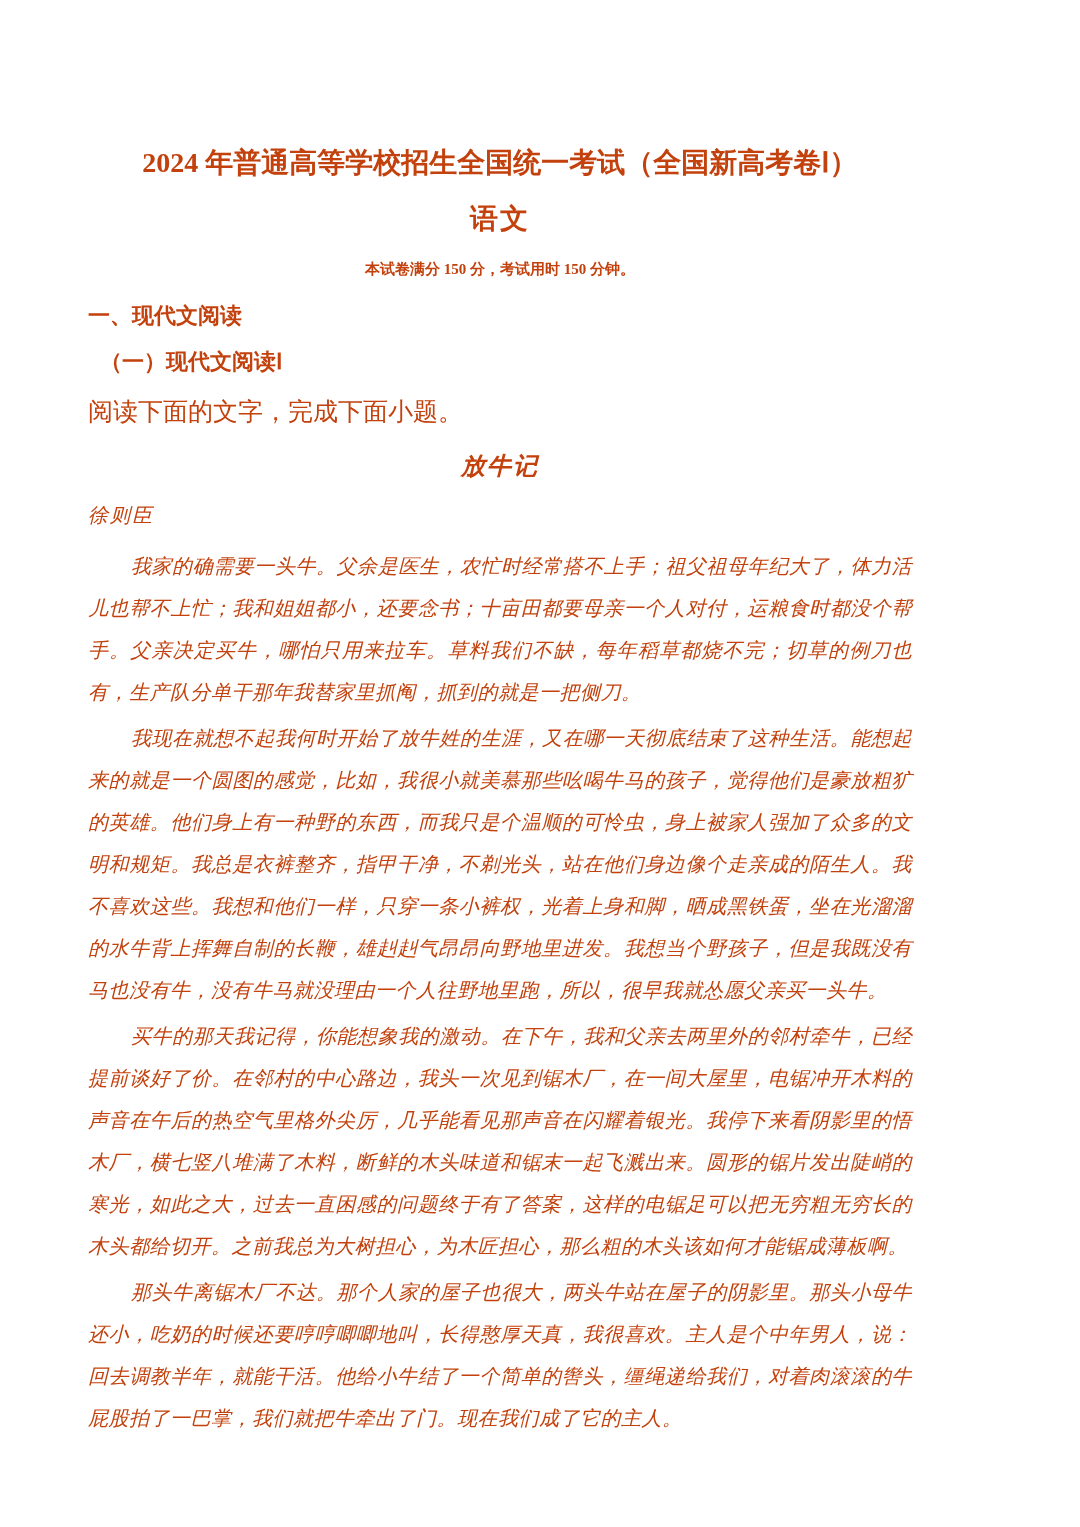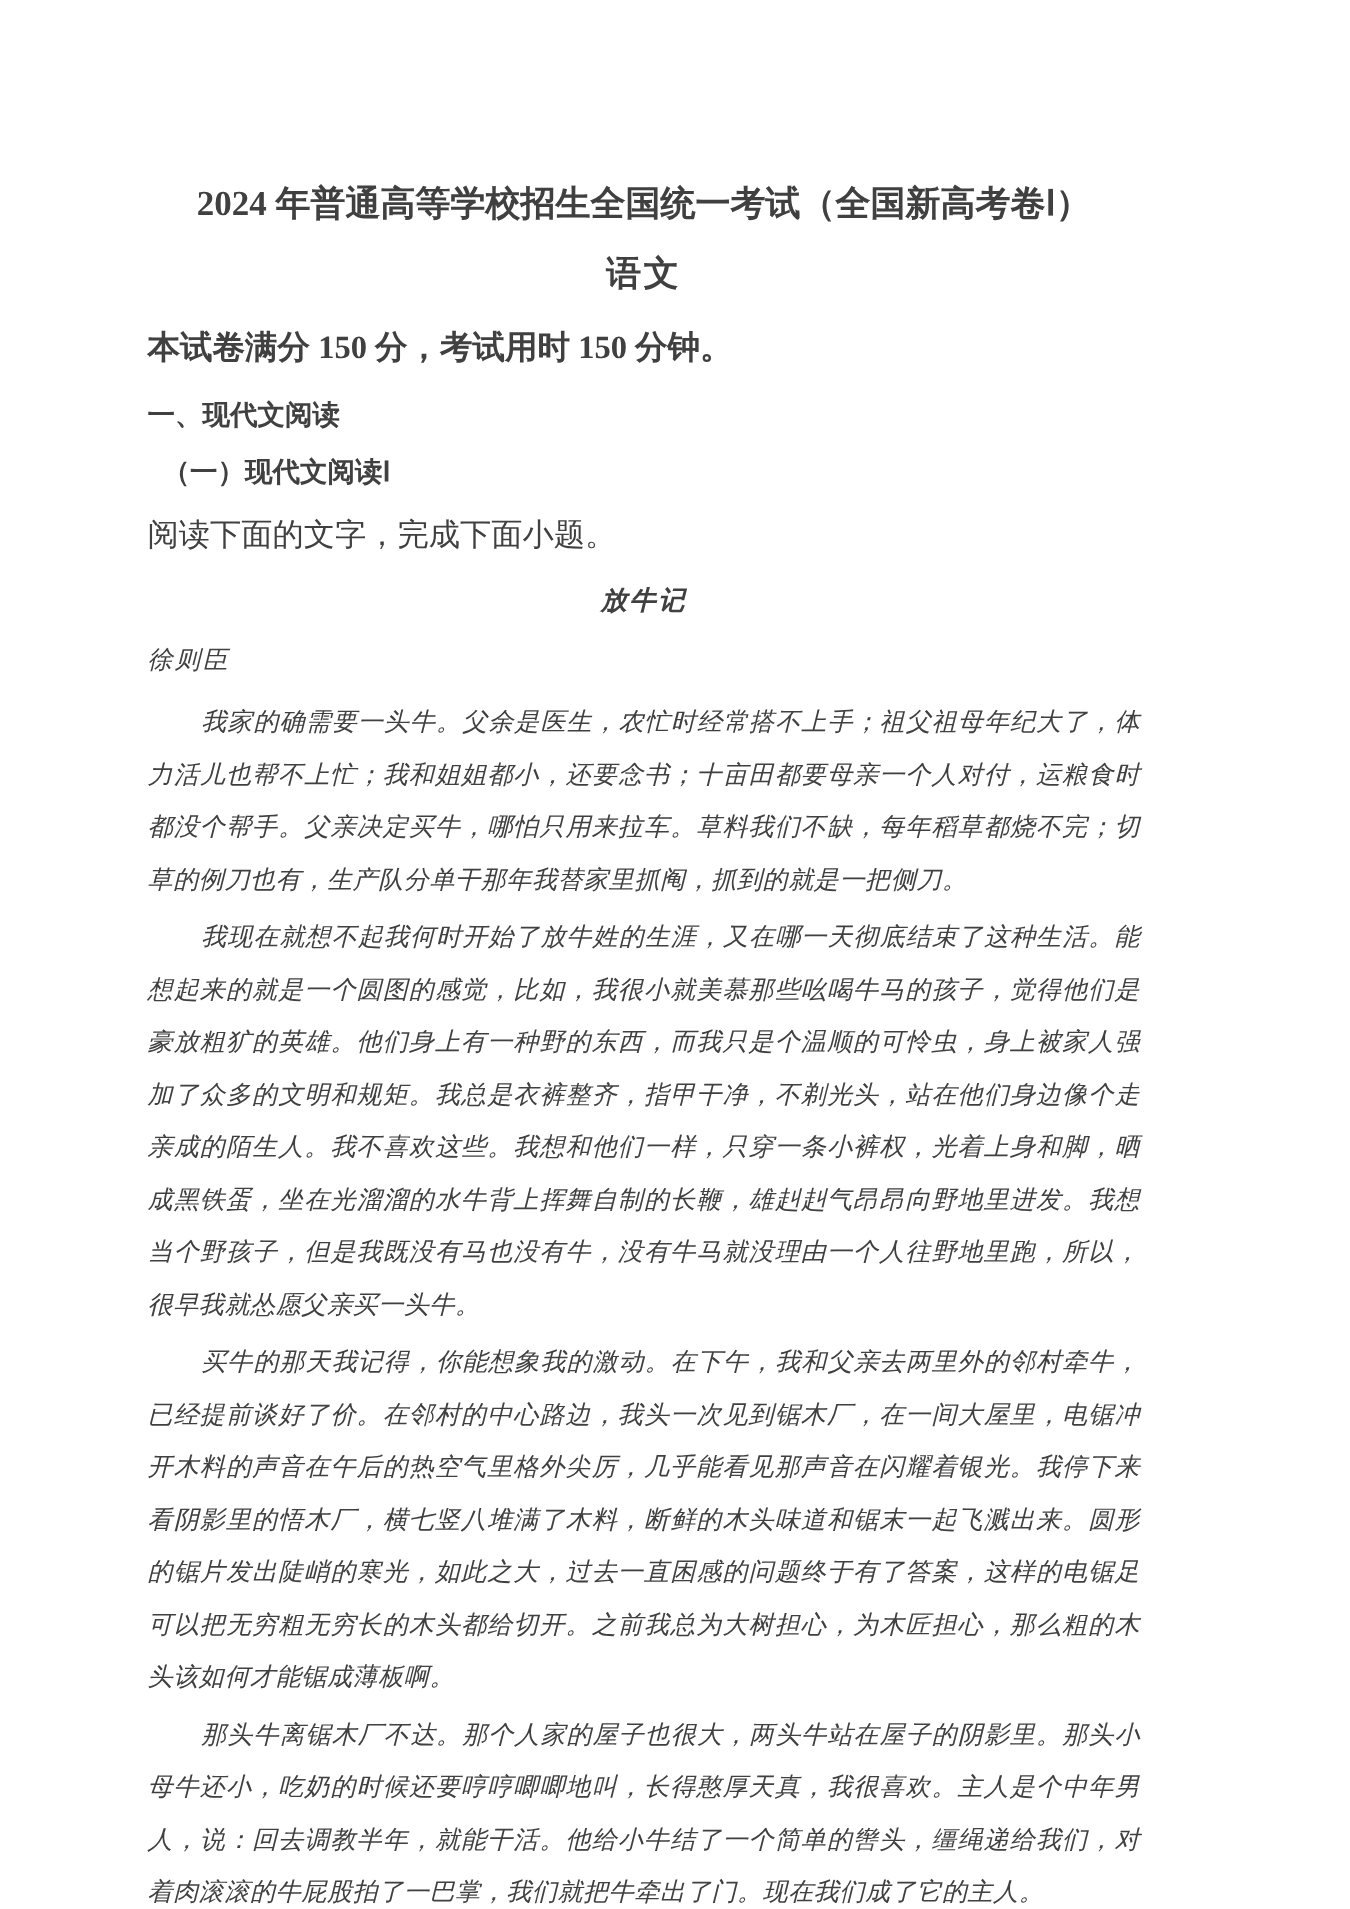--- a/index.html
+++ b/index.html
@@ -6,44 +6,44 @@
     margin: 0;
     padding: 0;
     background: #ffffff;
   }
   .page {
     position: relative;
     width: 1080px;
     height: 1527px;
     margin: 0 auto;
     background: #ffffff;
-    color: #404040;
+    color: #c2410c;
     font-family: "Liberation Serif", serif;
     box-sizing: border-box;
-    padding: 144px 168px 0 118px;
+    padding: 144px 168px 0 88px;
     overflow: hidden;
   }
   .page-title {
     font-size: 28px;
     font-weight: bold;
     text-align: center;
     margin: 0 0 18px 0;
     white-space: nowrap;
   }
   .subject-title {
     font-size: 28px;
     font-weight: bold;
     text-align: center;
     margin: 0 0 22px 0;
     letter-spacing: 2px;
   }
   .exam-note {
-    font-size: 26px;
+    font-size: 15px;
     font-weight: bold;
-    text-align: left;
+    text-align: center;
     margin: 0 0 22px 0;
   }
   .section-heading {
     font-size: 22px;
     font-weight: bold;
     text-align: left;
     margin: 0 0 16px 0;
   }
   .subsection-heading {
     font-size: 22px;
@@ -51,21 +51,21 @@
     text-align: left;
     margin: 0 0 18px 12px;
   }
   .instruction {
     font-size: 25px;
     font-weight: normal;
     text-align: left;
     margin: 0 0 22px 0;
   }
   .essay-title {
-    font-size: 21px;
+    font-size: 24px;
     font-weight: bold;
     font-style: italic;
     text-align: center;
     margin: 0 0 20px 0;
     letter-spacing: 2px;
   }
   .essay-author {
     font-size: 20px;
     font-style: italic;
     text-align: left;

